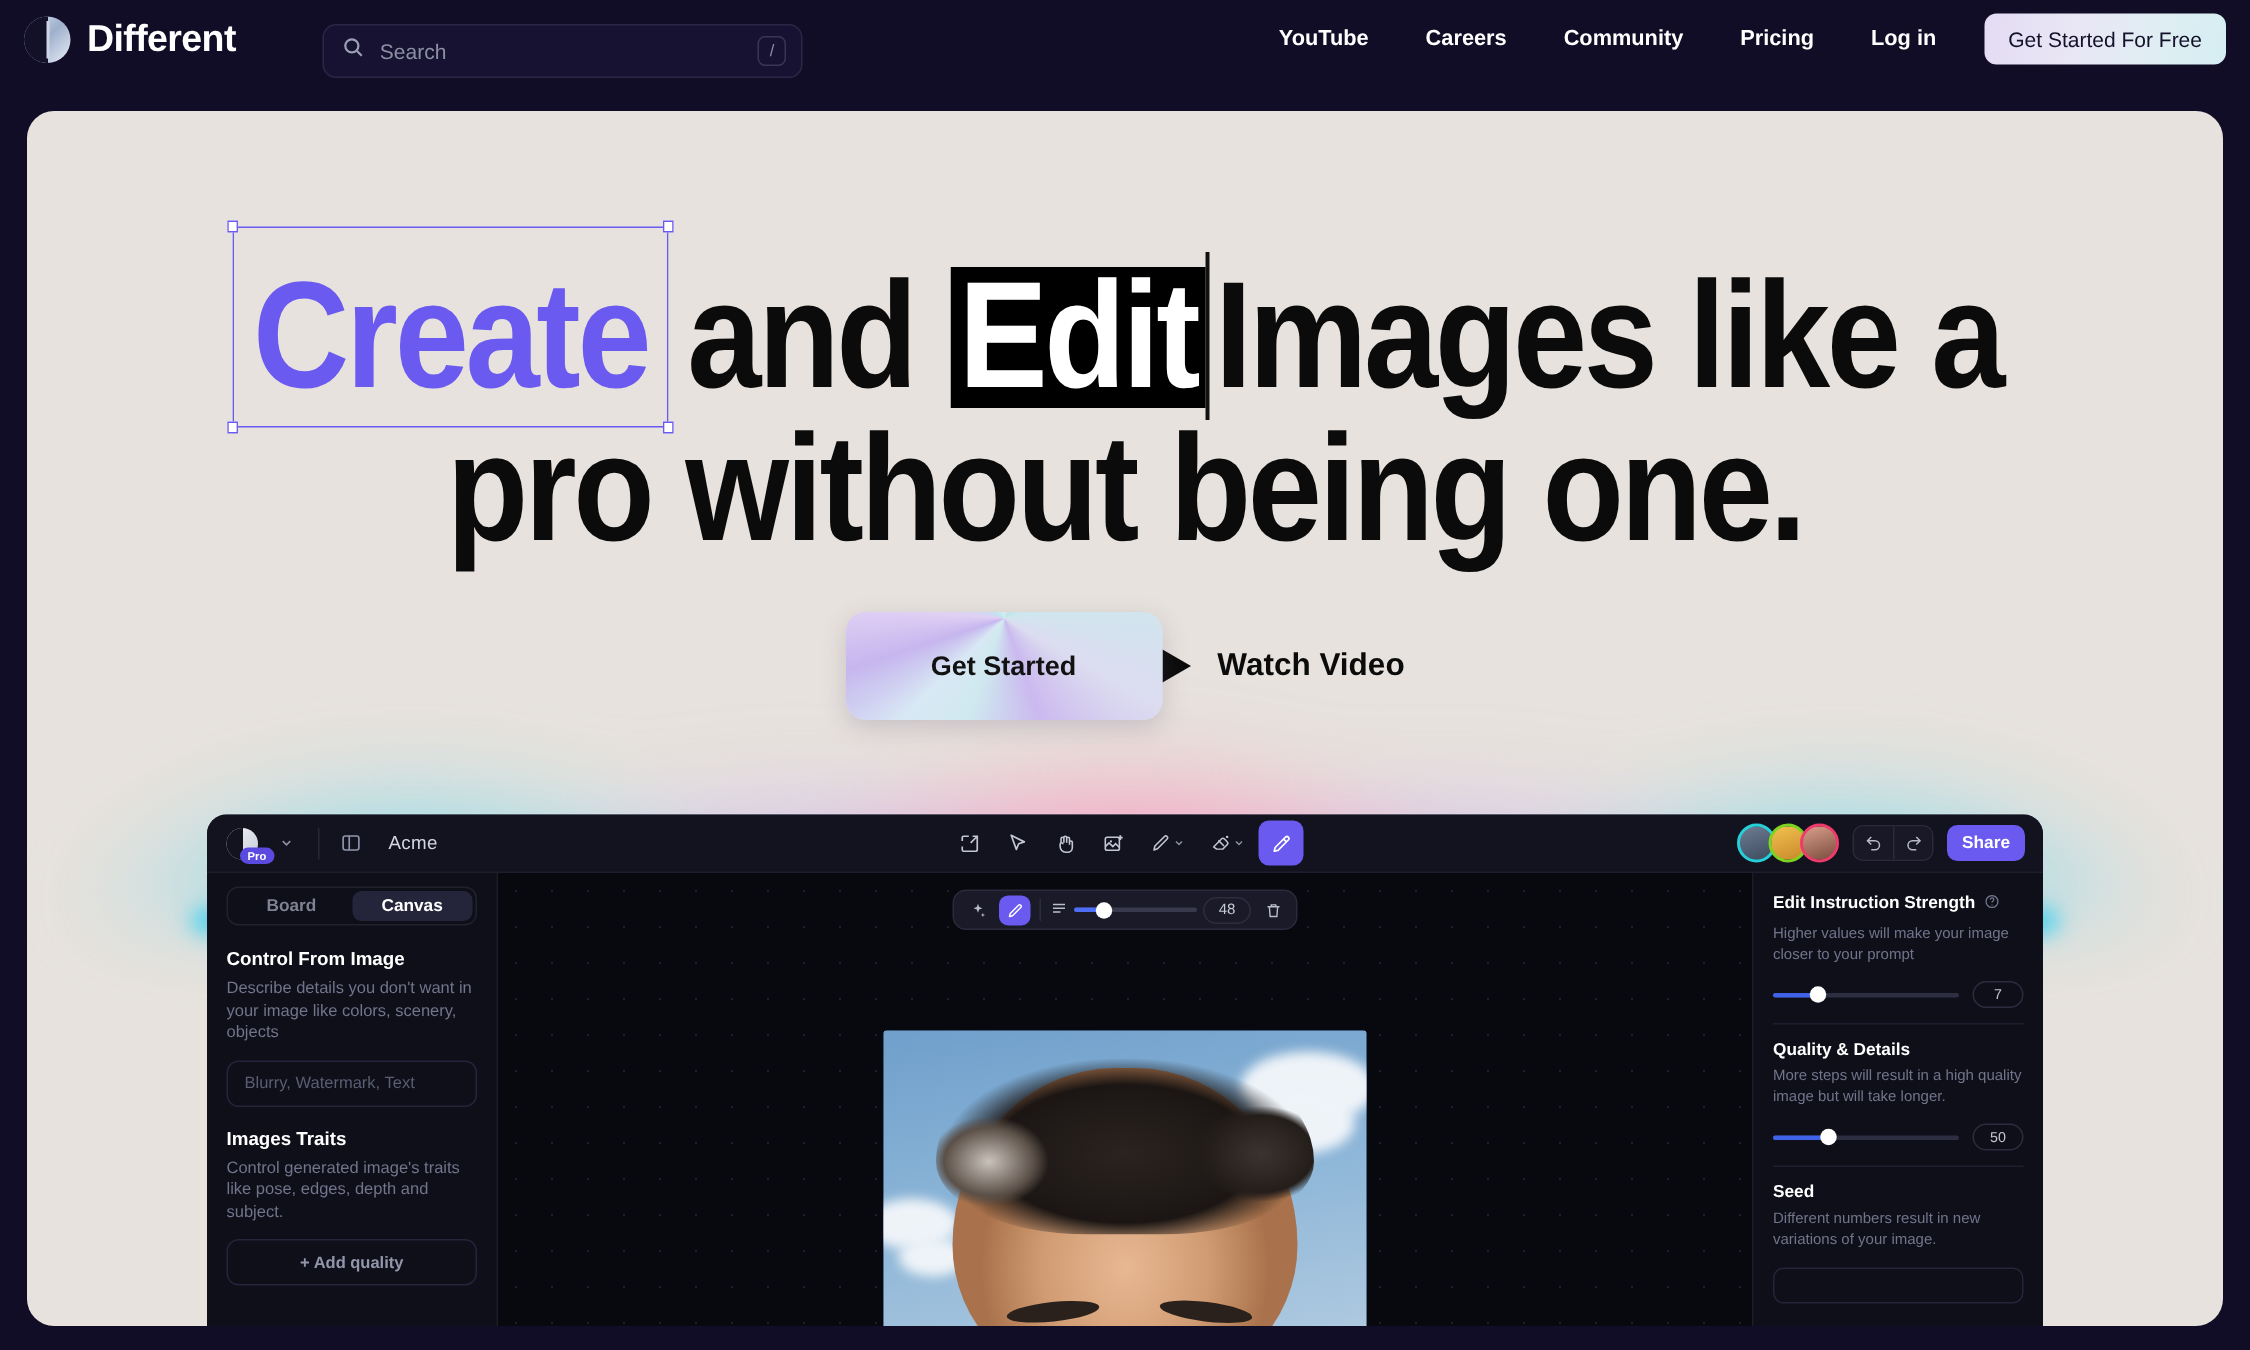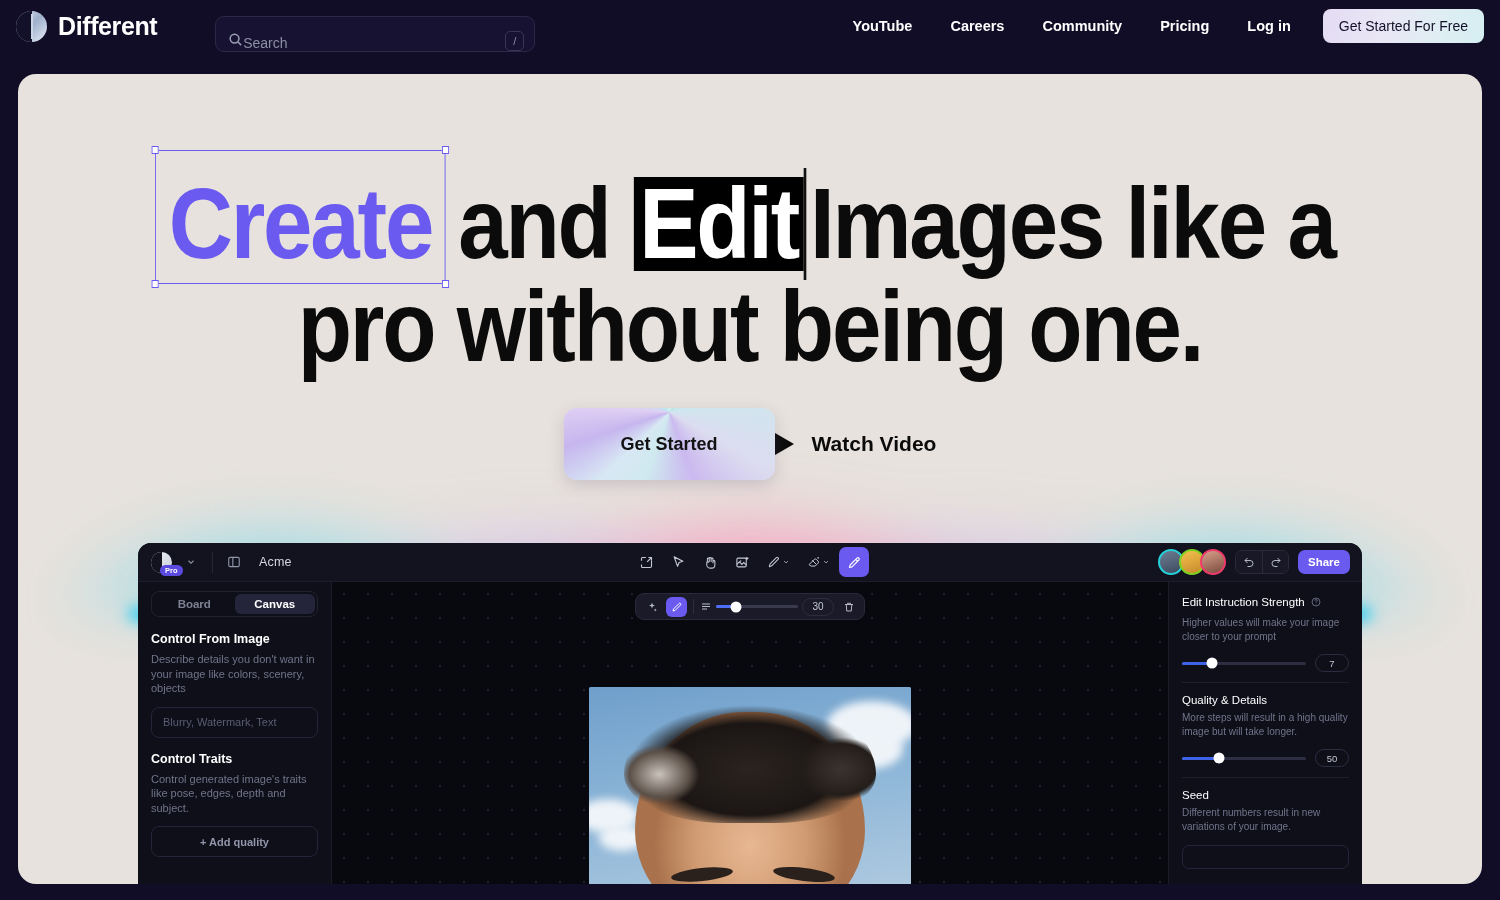--- a/index.html
+++ b/index.html
@@ -27,21 +27,21 @@
   }
   #logo-mark:after {
     content:""; position:absolute; left:calc(50% - 1px); top:3px;
     width:2px; height:calc(100% - 6px); background:#cdd6e4;
   }
   #brand-name { color:#fff; font-size:25px; font-weight:bold; letter-spacing:-.4px; }
 
   #search-box {
     margin-left:58px; width:320px; height:36px; border-radius:9px;
     border:1px solid #2c2746; background:#171231;
-    display:flex; align-items:flex-end; padding:0 10px 0 12px; gap:0;margin-top:16px;
+    display:flex; align-items:center; padding:0 10px 0 12px; gap:10px;margin-top:16px;
   }
   #search-box svg { flex:none; }
   #search-input {
     flex:1; background:transparent; border:0; outline:none;
     color:#cfd3e0; font-size:14px; font-family:inherit;
   }
   #search-input::placeholder { color:#8b90a3; }
   #search-kbd {
     width:19px; height:20px; border:1px solid #3a3557; border-radius:5px;
     color:#8b90a3; font-size:11px; display:flex; align-items:center; justify-content:center;
@@ -300,21 +300,21 @@
   }
   .brow.l { left:36px; transform:rotate(-6deg); }
   .brow.r { right:30px; transform:rotate(7deg); }
 
   
   #right-panel {
     width:194px; background:#0f0f1a; border-left:1px solid #1b1b29;
     padding:11px 13px 0; flex:none;
   }
   .rp-head { display:flex; align-items:center; gap:6px; margin-bottom:5px; }
-  .rp-title { color:#fff; font-size:11.5px; font-weight:normal; }
+  .rp-title { color:#fff; font-size:11.5px; font-weight:bold; }
   .rp-desc { color:#71748a; font-size:10px; line-height:1.36; margin-bottom:11px; }
   .rp-slider-row { display:flex; align-items:center; gap:9px; margin-bottom:5px; }
   .rp-track { flex:1; height:3px; border-radius:2px; background:#2e2e42; position:relative; }
   .rp-track i { position:absolute; left:0; top:0; height:100%; background:#3f63e8; border-radius:2px; }
   .rp-track b {
     position:absolute; top:50%; transform:translate(-50%,-50%);
     width:11px; height:11px; border-radius:50%; background:#fff; display:block;
   }
   .rp-val {
     min-width:34px; height:18px; border-radius:9px; border:1px solid #2c2c40;
@@ -488,21 +488,21 @@
 
         <div>
           <div class="panel-title">Control From Image</div>
           <div class="panel-desc">Describe details you don't want in your image like colors, scenery, objects</div>
           <input class="panel-input" placeholder="Blurry, Watermark, Text" style="">
         </div>
 
         <div class="panel-gap"></div>
 
         <div>
-          <div class="panel-title">Control Traits</div>
+          <div class="panel-title">Images Traits</div>
           <div class="panel-desc">Control generated image's traits like pose, edges, depth and subject.</div>
           <button id="add-control">+ Add quality</button>
         </div>
       </div>
 
       <div id="canvas">
         <div id="brush-bar">
           <button class="bb-btn">
             <svg width="12" height="12" viewBox="0 0 24 24" fill="#b9bdcc">
               <path d="M12 3l1.6 4.4L18 9l-4.4 1.6L12 15l-1.6-4.4L6 9l4.4-1.6z"></path>
@@ -517,21 +517,21 @@
           <span id="bb-sep"></span>
           <span>
             <svg width="12" height="12" viewBox="0 0 24 24" stroke="#b9bdcc" stroke-width="2.2">
                 <path d="M4 8h16M4 13h16M4 18h10"></path>
               </svg>
           </span>
           <div id="bb-slider">
             <i></i>
             <b></b>
           </div>
-          <span id="bb-val">30</span>
+          <span id="bb-val">48</span>
           <button class="bb-btn">
             <svg width="12" height="12" viewBox="0 0 24 24" fill="none" stroke="#b9bdcc" stroke-width="1.9">
               <path d="M4 7h16M9 7V4.5h6V7M6.5 7l1 13h9l1-13"></path>
             </svg>
           </button>
         </div>
 
         <div id="artwork">
           <div class="sky"></div>
           <div class="cloud" style="width:90px;height:48px;right:-6px;top:14px;"></div>

